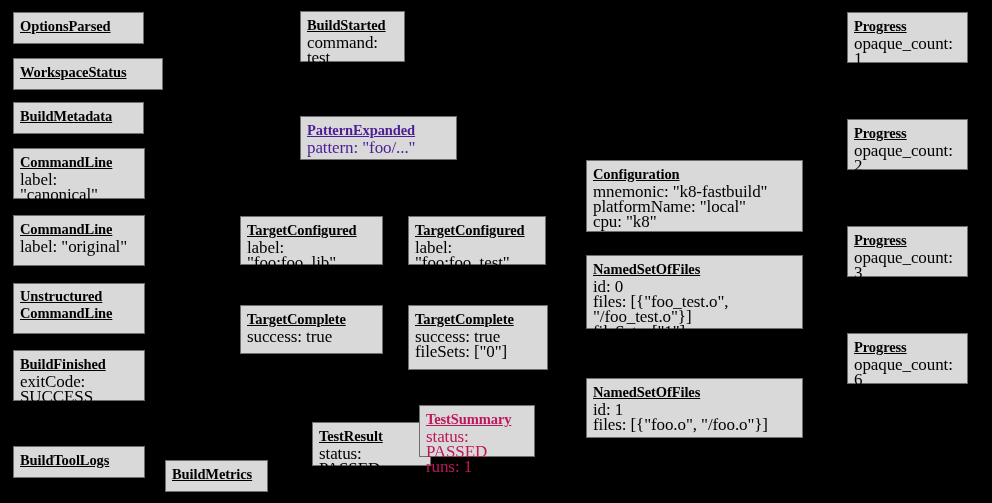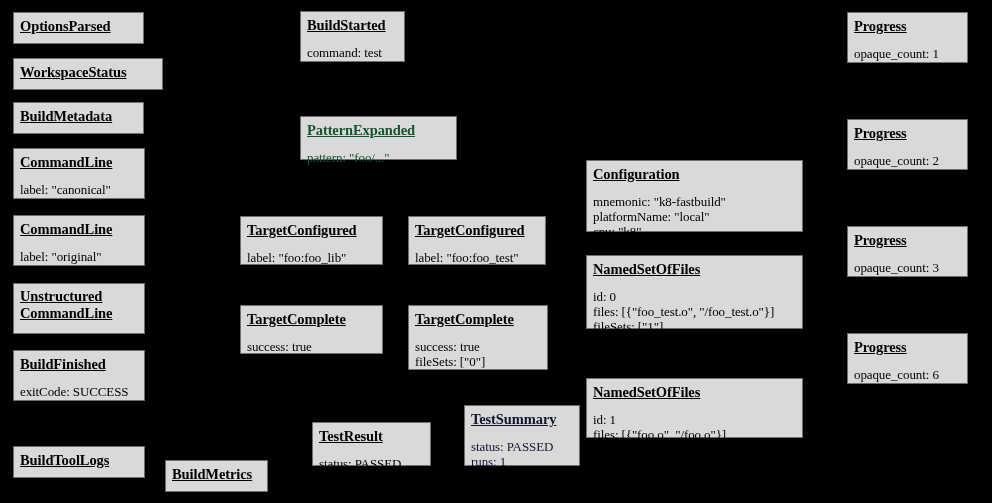--- a/index.html
+++ b/index.html
@@ -27,25 +27,25 @@
   .node .title {
     display: inline-block;
     font-size: 14.5px;
     font-weight: bold;
     line-height: 17px;
     text-decoration: underline;
     white-space: pre-line;
     letter-spacing: -0.1px;
   }
   .node .fields {
-    font-size: 13px;
+    font-size: 17px;
     line-height: 15px;
     font-weight: normal;
     white-space: pre-line;
-    margin-top: 11px;
+    margin-top: 1px;
     letter-spacing: -0.1px;
   }
 </style>
 </head>
 <body>
 
 <div id="canvas" style="width: 992px; height: 503px; background: rgb(0, 0, 0);">
     <div class="node" style="left: 13px; top: 12px; width: 131px; height: 32px; background: rgb(217, 217, 217); border-color: rgb(110, 110, 110); color: rgb(0, 0, 0);">
       <div><span class="title">OptionsParsed</span></div>
     </div>
@@ -74,21 +74,21 @@
       <div><span class="title">BuildFinished</span></div>
       <div class="fields">exitCode: SUCCESS</div>
     </div>
     <div class="node" style="left: 165px; top: 446px; width: 103px; height: 32px; background: rgb(217, 217, 217); border-color: rgb(110, 110, 110); color: rgb(0, 0, 0); margin-top: 14px;">
       <div><span class="title">BuildMetrics</span></div>
     </div>
     <div class="node" style="left: 300px; top: 11px; width: 105px; height: 51px; background: rgb(217, 217, 217); border-color: rgb(110, 110, 110); color: rgb(0, 0, 0);">
       <div><span class="title">BuildStarted</span></div>
       <div class="fields">command: test</div>
     </div>
-    <div class="node" style="left: 300px; top: 116px; width: 157px; height: 44px; background: rgb(217, 217, 217); border-color: rgb(110, 110, 110); color: #14532d;">
+    <div class="node" style="left: 300px; top: 116px; width: 157px; height: 44px; background: rgb(217, 217, 217); border-color: rgb(110, 110, 110); color: #4c1d95;">
       <div><span class="title">PatternExpanded</span></div>
       <div class="fields">pattern: "foo/..."</div>
     </div>
     <div class="node" style="left: 240px; top: 216px; width: 143px; height: 49px; background: rgb(217, 217, 217); border-color: rgb(110, 110, 110); color: rgb(0, 0, 0);">
       <div><span class="title">TargetConfigured</span></div>
       <div class="fields">label: "foo:foo_lib"</div>
     </div>
     <div class="node" style="left: 408px; top: 216px; width: 138px; height: 49px; background: rgb(217, 217, 217); border-color: rgb(110, 110, 110); color: rgb(0, 0, 0);">
       <div><span class="title">TargetConfigured</span></div>
       <div class="fields">label: "foo:foo_test"</div>
@@ -99,21 +99,21 @@
     </div>
     <div class="node" style="left: 408px; top: 305px; width: 140px; height: 65px; background: rgb(217, 217, 217); border-color: rgb(110, 110, 110); color: rgb(0, 0, 0);">
       <div><span class="title">TargetComplete</span></div>
       <div class="fields">success: true
 fileSets: ["0"]</div>
     </div>
     <div class="node" style="left: 312px; top: 422px; width: 119px; height: 44px; background: rgb(217, 217, 217); border-color: rgb(110, 110, 110); color: rgb(0, 0, 0);">
       <div><span class="title">TestResult</span></div>
       <div class="fields">status: PASSED</div>
     </div>
-    <div class="node" style="left: 464px; top: 405px; width: 116px; height: 61px; background: rgb(217, 217, 217); border-color: rgb(110, 110, 110); color: #0f172a;">
+    <div class="node" style="left: 419px; top: 405px; width: 116px; height: 52px; background: rgb(217, 217, 217); border-color: rgb(110, 110, 110); color: #be185d;">
       <div><span class="title">TestSummary</span></div>
       <div class="fields">status: PASSED
 runs: 1</div>
     </div>
     <div class="node" style="left: 586px; top: 160px; width: 217px; height: 72px; background: rgb(217, 217, 217); border-color: rgb(110, 110, 110); color: rgb(0, 0, 0);">
       <div><span class="title">Configuration</span></div>
       <div class="fields">mnemonic: "k8-fastbuild"
 platformName: "local"
 cpu: "k8"</div>
     </div>

